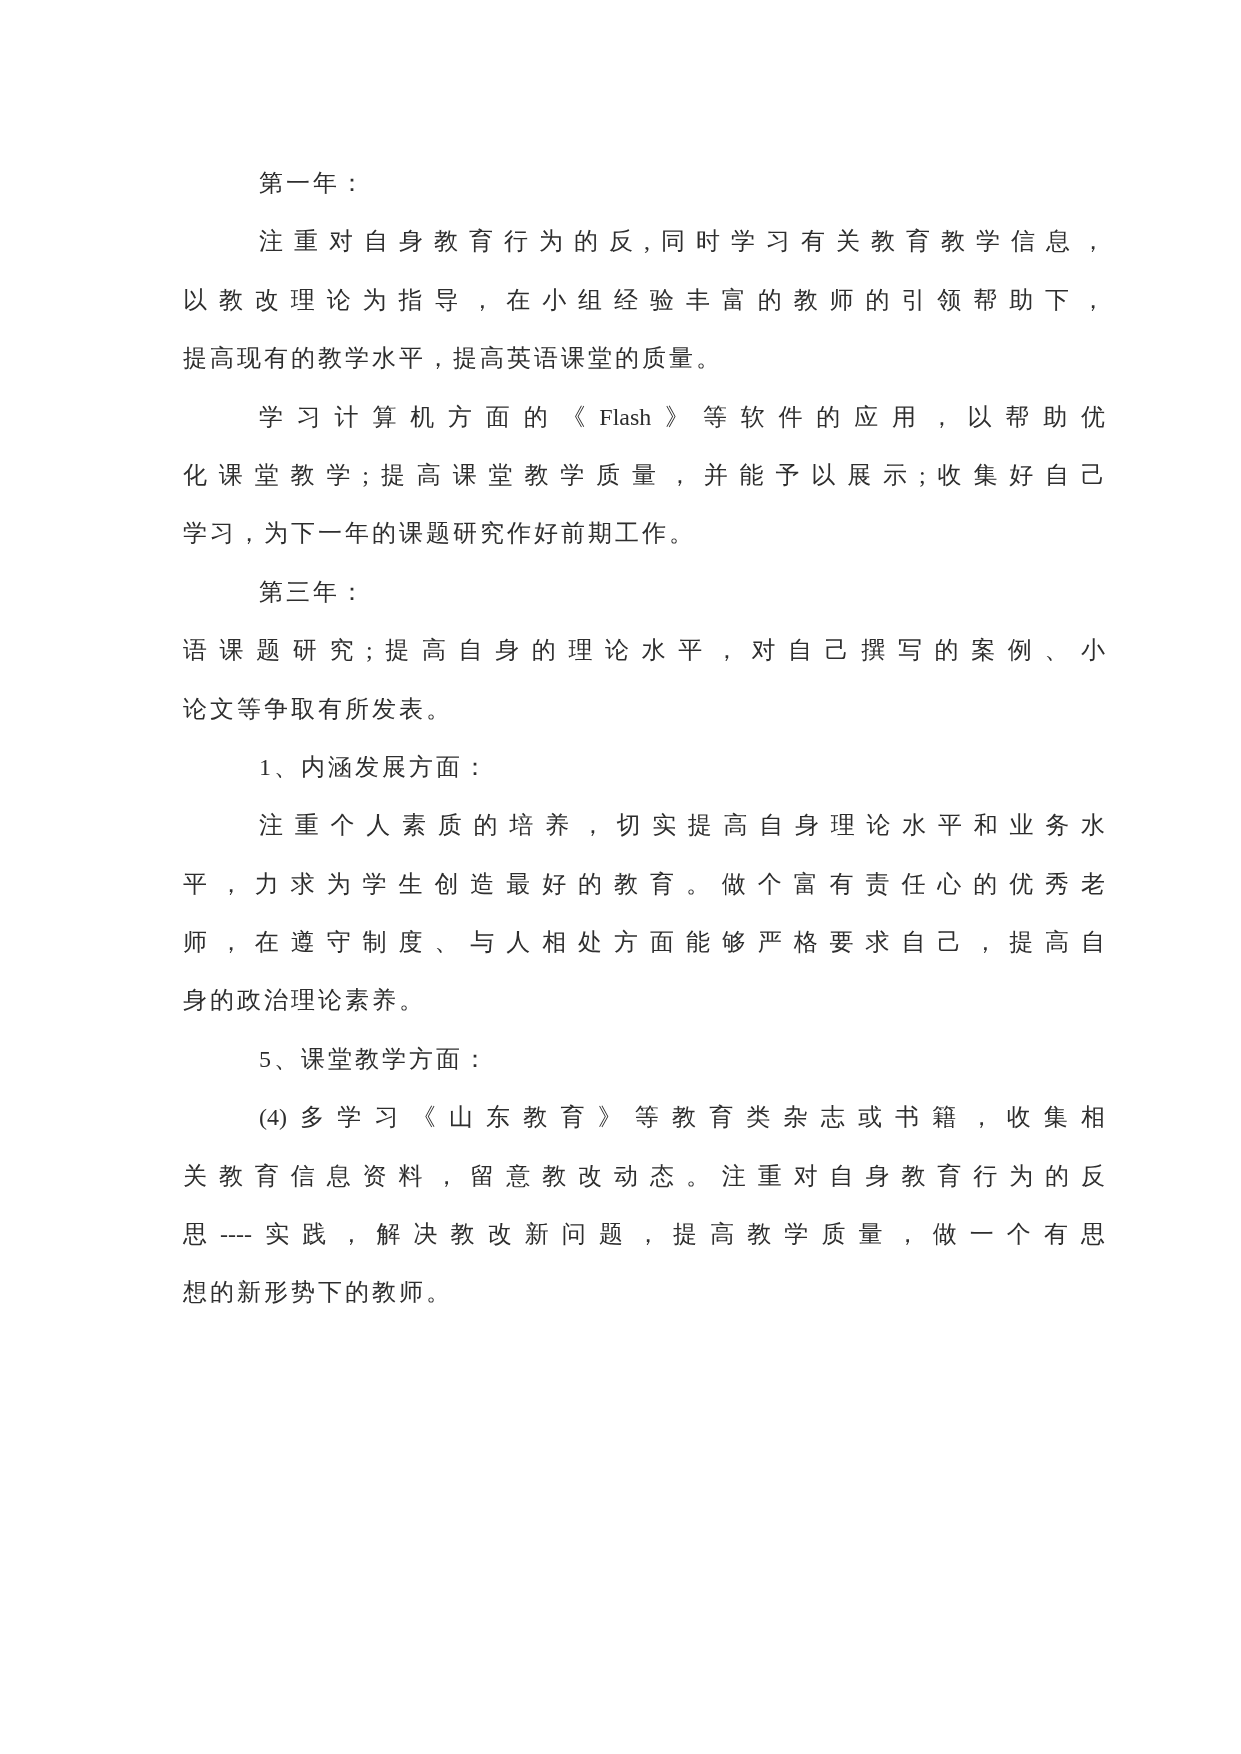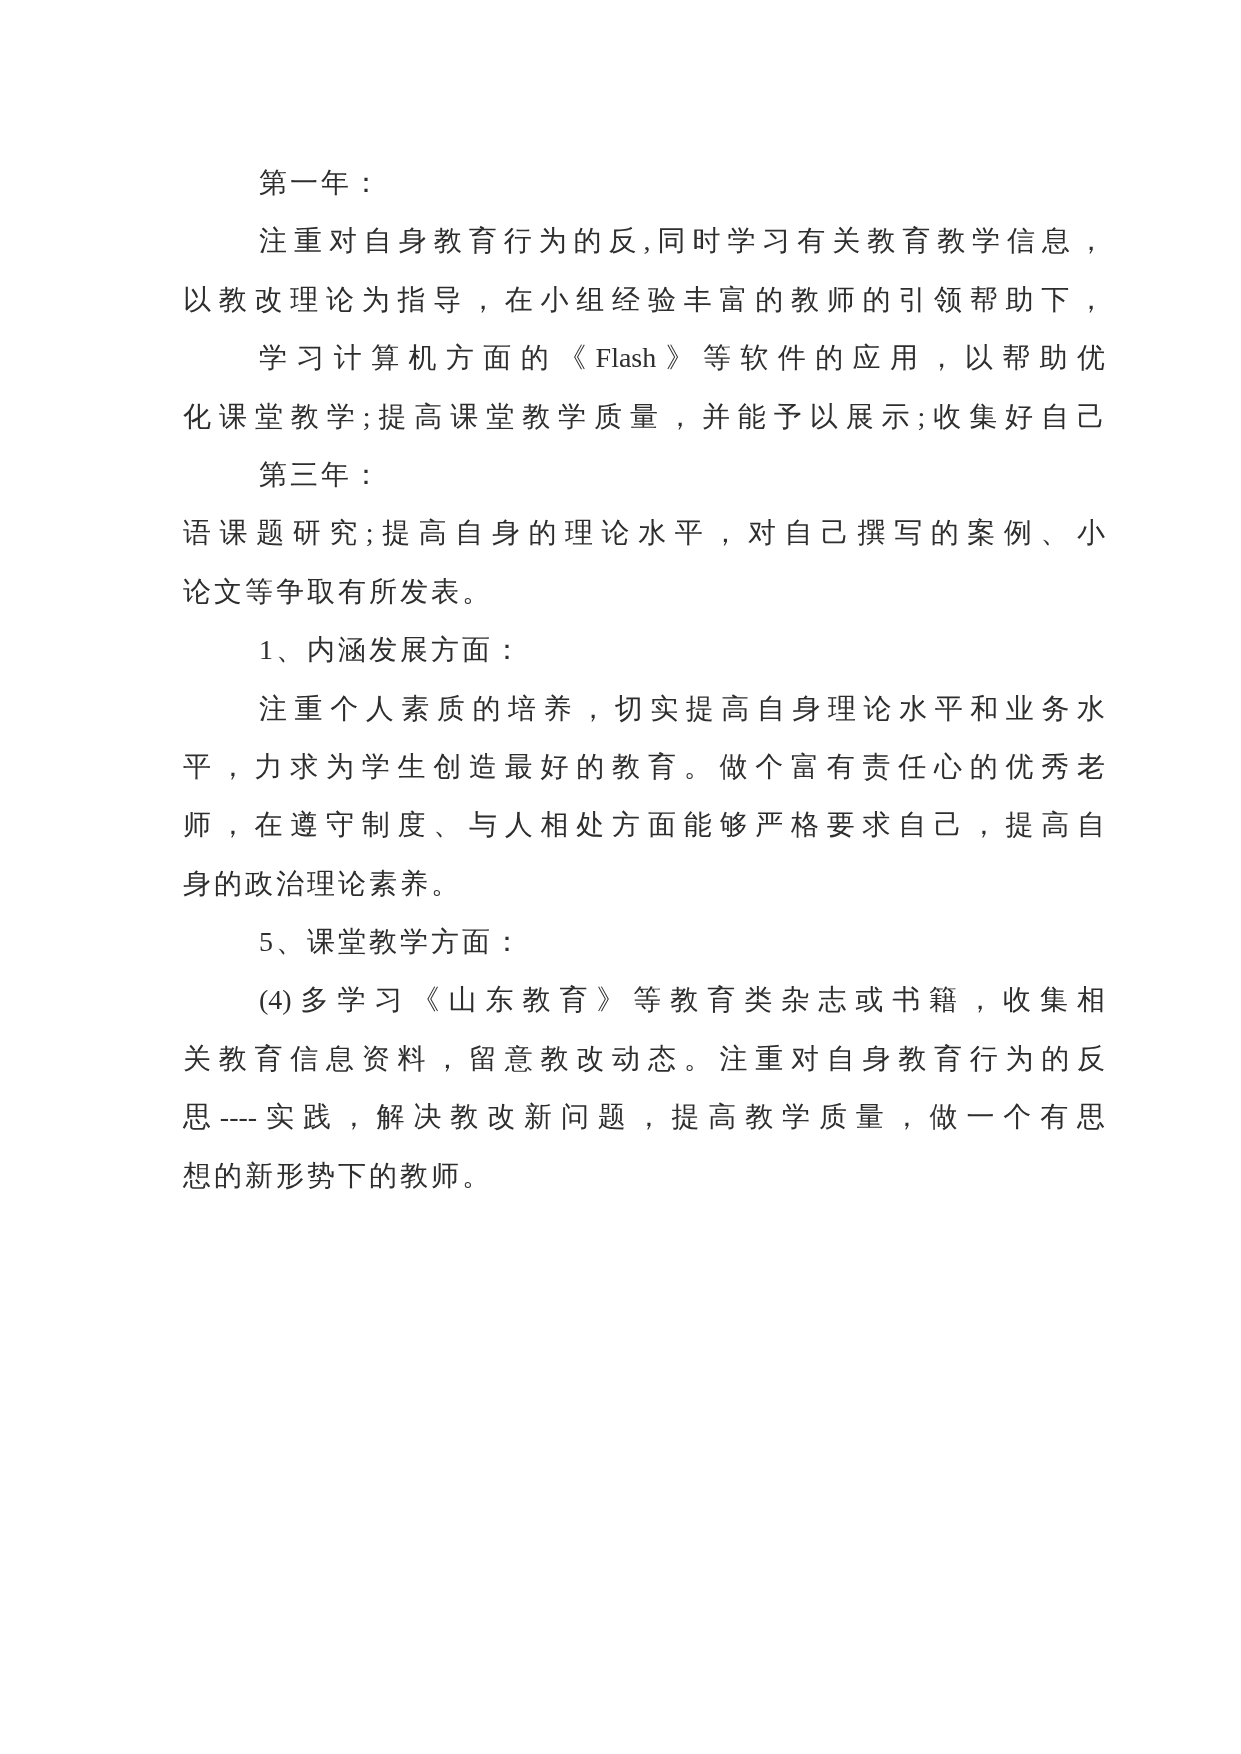--- a/index.html
+++ b/index.html
@@ -16,21 +16,21 @@
     font-family: "Liberation Serif", "DejaVu Serif", serif;
     color: #2e2e2e;
   }
   .textblock {
     position: absolute;
     left: 183px;
     top: 154px;
     width: 922px;
   }
   .line {
-    font-size: 28px;
+    font-size: 24px;
     height: 58.4px;
     line-height: 58.4px;
     letter-spacing: 3px;
     white-space: nowrap;
     font-weight: 400;
   }
   .line.justify {
     letter-spacing: 0;
     white-space: normal;
     text-align: justify;
@@ -41,22 +41,24 @@
   }
 </style>
 </head>
 <body>
 
 <div class="page" style="color: rgb(46, 46, 46); background: rgb(255, 255, 255);">
   <div class="textblock">
       <div class="line indent">第一年：</div>
       <div class="line indent justify">注重对自身教育行为的反,同时学习有关教育教学信息，</div>
       <div class="line justify">以教改理论为指导，在小组经验丰富的教师的引领帮助下，</div>
+      <div class="line">提高现有的教学水平，提高英语课堂的质量。</div>
       <div class="line indent justify">学习计算机方面的《Flash》等软件的应用，以帮助优</div>
       <div class="line justify">化课堂教学;提高课堂教学质量，并能予以展示;收集好自己</div>
+      <div class="line">学习，为下一年的课题研究作好前期工作。</div>
       <div class="line indent">第三年：</div>
       <div class="line justify">语课题研究;提高自身的理论水平，对自己撰写的案例、小</div>
       <div class="line">论文等争取有所发表。</div>
       <div class="line indent">1、内涵发展方面：</div>
       <div class="line indent justify">注重个人素质的培养，切实提高自身理论水平和业务水</div>
       <div class="line justify">平，力求为学生创造最好的教育。做个富有责任心的优秀老</div>
       <div class="line justify">师，在遵守制度、与人相处方面能够严格要求自己，提高自</div>
       <div class="line">身的政治理论素养。</div>
       <div class="line indent">5、课堂教学方面：</div>
       <div class="line indent justify">(4)多学习《山东教育》等教育类杂志或书籍，收集相</div>

